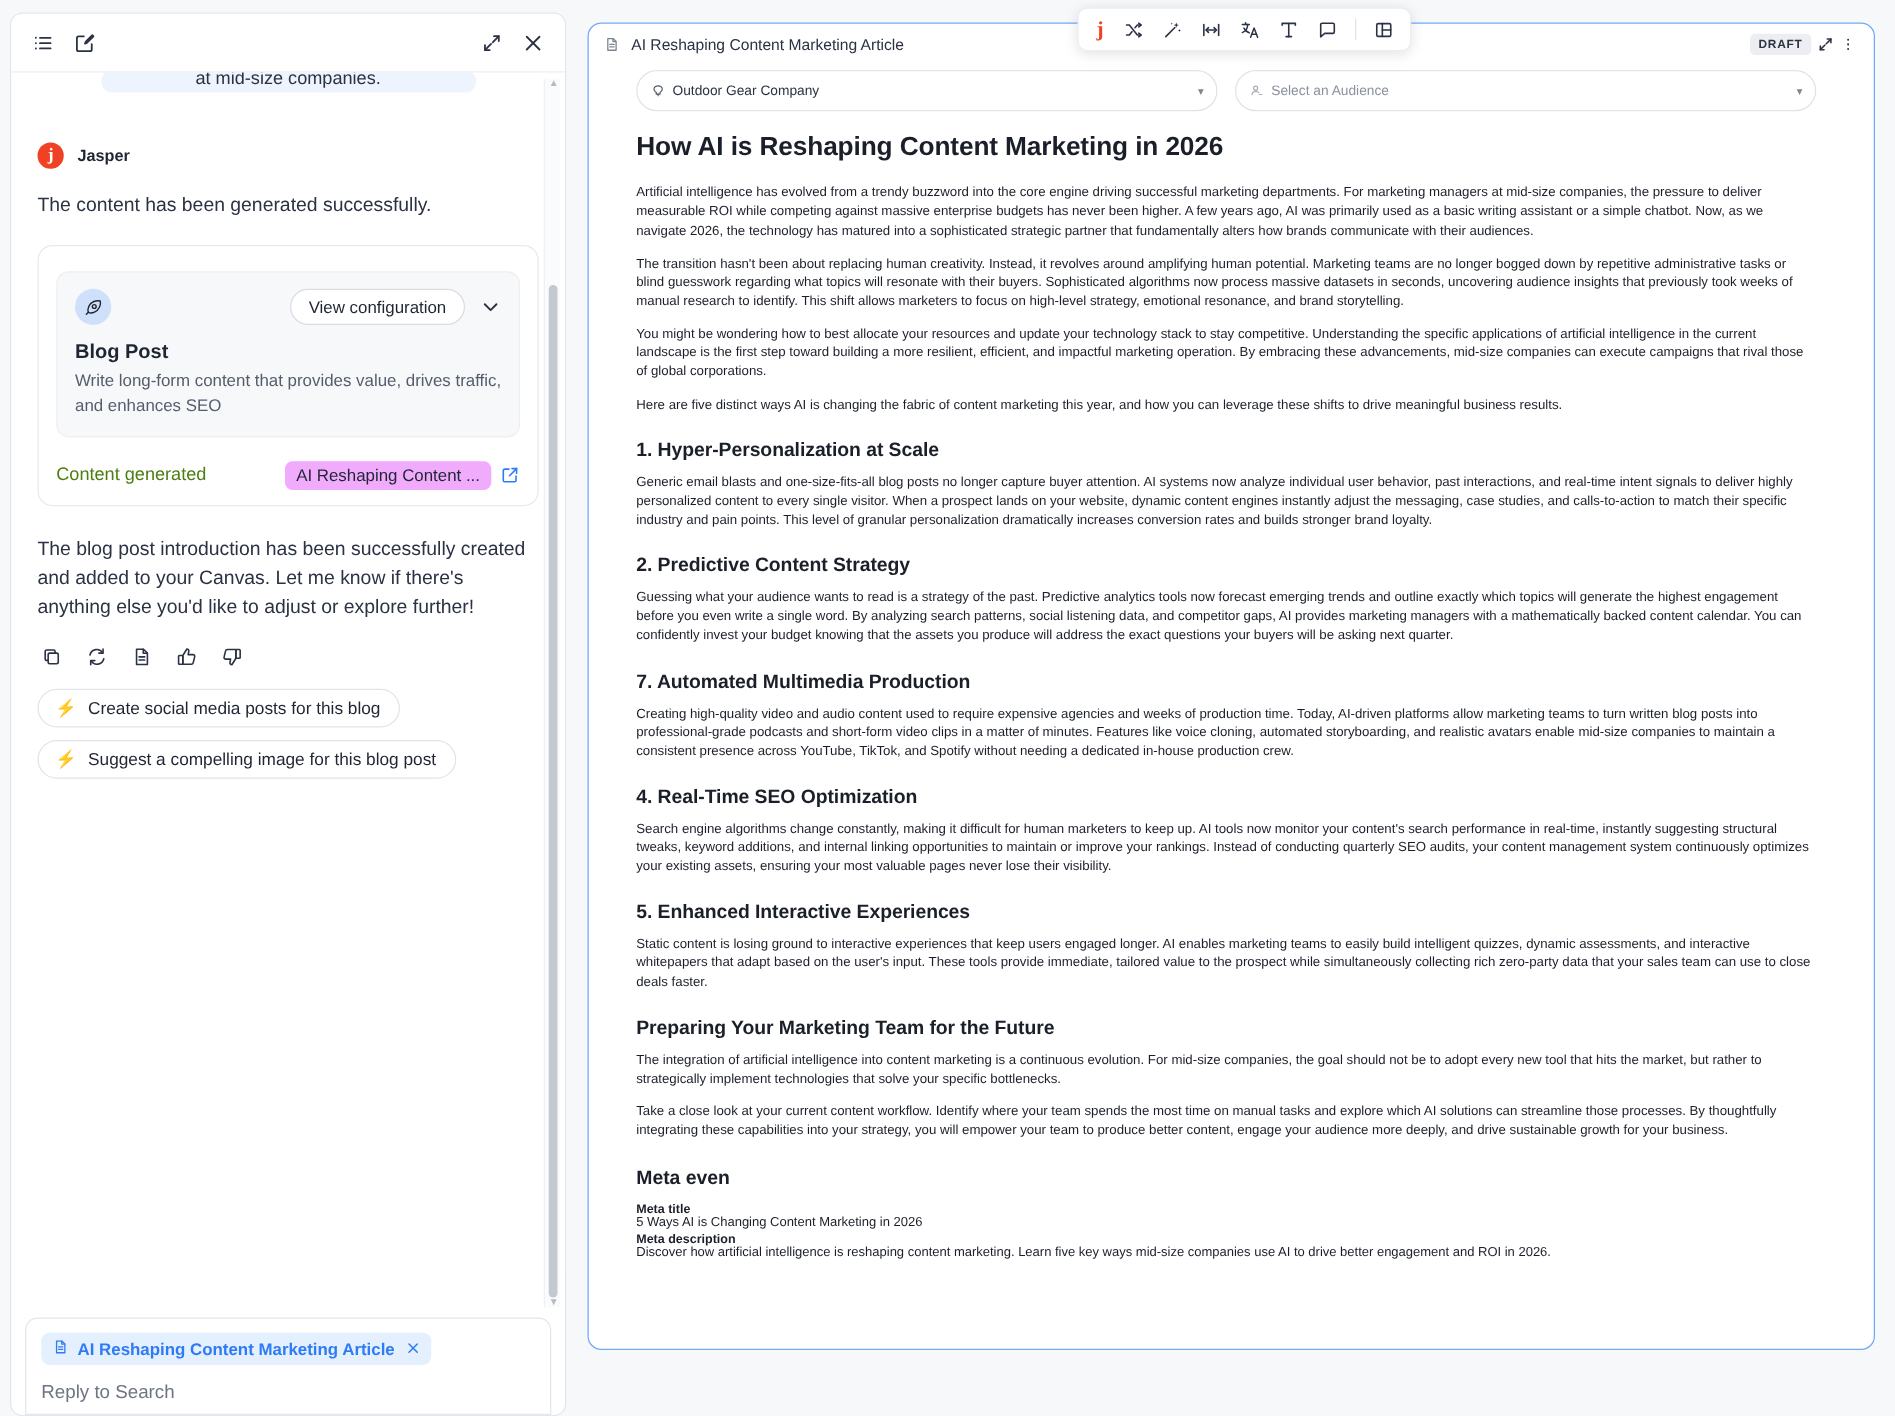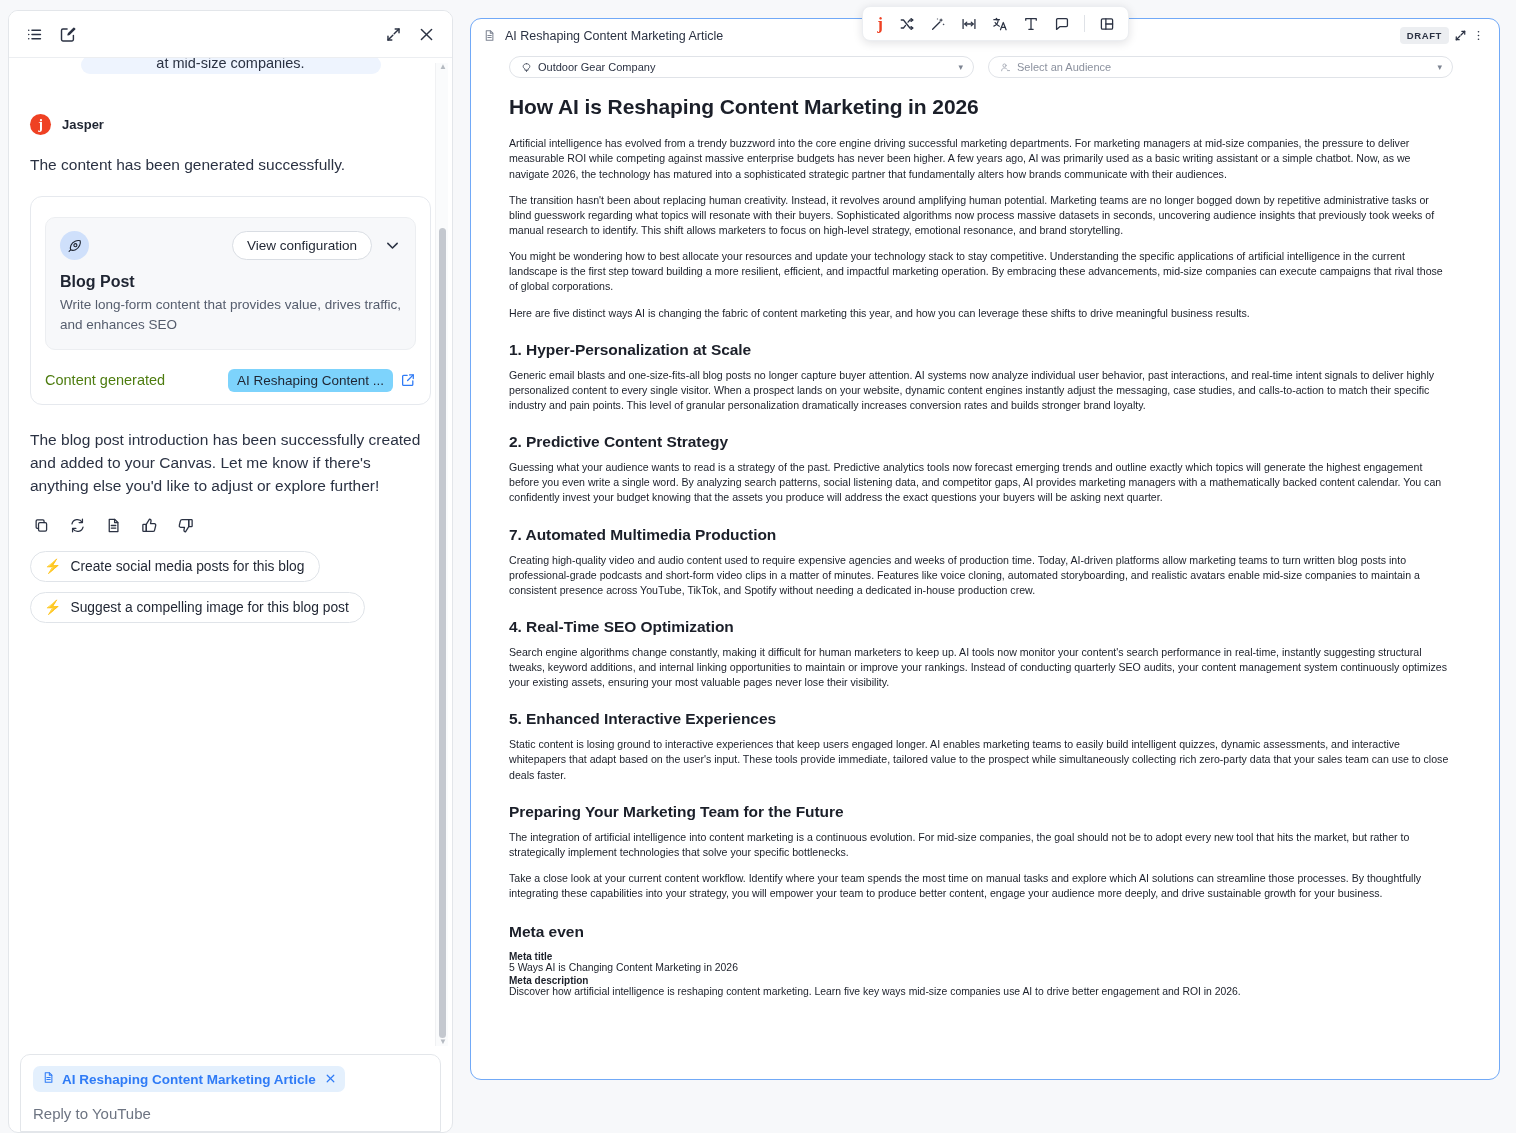--- a/index.html
+++ b/index.html
@@ -115,21 +115,21 @@
     display: flex; align-items: center;
     margin-top: 17px;
     padding-top: 2px;
   }
   .content-gen-label { font-size: 14.5px; color: #4d7c0f; }
   .content-chip {
     margin-left: auto;
     display: flex; align-items: center; gap: 7px;
   }
   .chip-pill {
-    background: #7dd3fc;
+    background: #f0abfc;
     border-radius: 6px;
     font-size: 13.5px;
     color: #1f2532;
     padding: 4px 9px;
     max-width: 175px;
     white-space: nowrap; overflow: hidden; text-overflow: ellipsis;
   }
   .chip-open { color: #2f7bf6; display: flex; cursor: pointer; }
 
   .assistant-msg {
@@ -219,21 +219,21 @@
     font-size: 9.5px; font-weight: 700; letter-spacing: 0.6px;
     padding: 3px 7px; border-radius: 4px;
   }
 
   .selector-row {
     display: flex; gap: 14px;
     padding: 4px 46px 0 38px;
   }
   .selector {
     flex: 1;
-    height: 22px;
+    height: 33px;
     border: 1px solid #e0e3e8;
     border-radius: 999px;
     display: flex; align-items: center;
     padding: 0 10px 0 11px;
     font-size: 11px;
     color: #2b3243;
     background: #fff;
     cursor: pointer;
   }
   .selector .sel-icon { color: #4d5564; display: flex; margin-right: 6px; }
@@ -438,21 +438,21 @@
           </svg>
         </span>
         <span>AI Reshaping Content Marketing Article</span>
         <span class="x">
           <svg width="11" height="11" viewBox="0 0 20 20" fill="none" stroke="currentColor" stroke-width="2.2" stroke-linecap="round">
             <line x1="4" y1="4" x2="16" y2="16"></line>
               <line x1="16" y1="4" x2="4" y2="16"></line>
           </svg>
         </span>
       </span>
-      <div class="reply-placeholder">Reply to YouTube</div>
+      <div class="reply-placeholder">Reply to Search</div>
     </div>
   </div>
 
   <div class="canvas-panel">
 
     <div class="canvas-header">
       <span class="doc-icon">
         <svg width="13" height="13" viewBox="0 0 20 20" fill="none" stroke="currentColor" stroke-width="1.6" stroke-linecap="round" stroke-linejoin="round">
           <path d="M5 2.8 H11.5 L15.2 6.5 V17.2 H5 Z"></path>
             <polyline points="11.3,2.9 11.3,6.6 15,6.6"></polyline>

